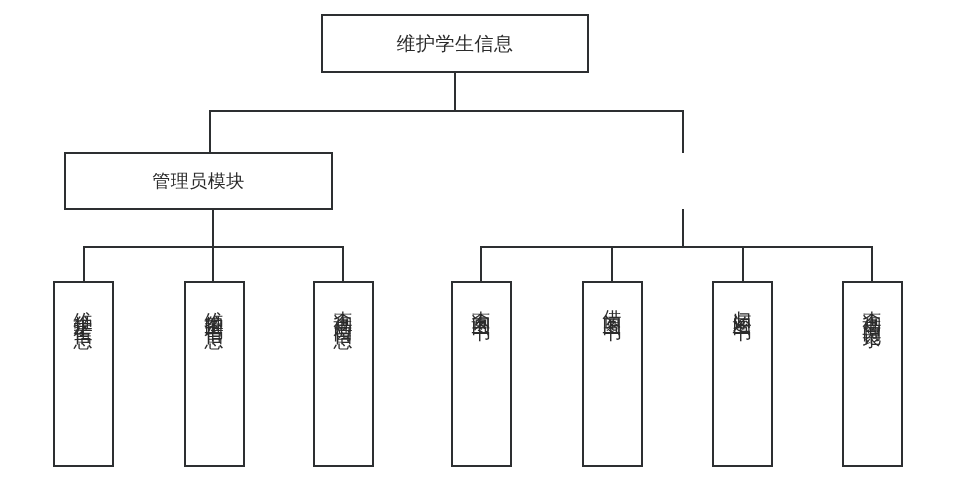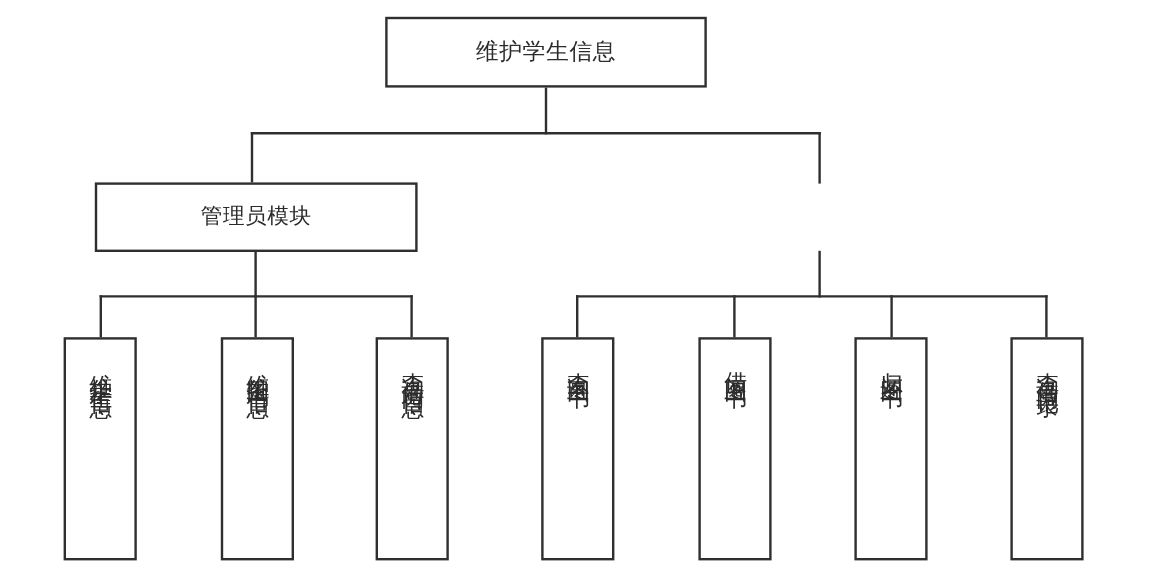--- a/index.html
+++ b/index.html
@@ -53,21 +53,21 @@
   }
   
   .node-module {
     top: 152px;
     width: 269px;
     height: 58px;
   }
   .node-module .node-label {
     font-size: 18px;
   }
-  #node-admin-module { left: 79px; }
+  #node-admin-module { left: 64px; }
   #node-student-module { left: 548px; }
   
   .node-leaf {
     top: 281px;
     height: 186px;
     width: 61px;
     align-items: flex-start;
     padding-top: 12px;
   }
   .node-leaf .node-label {

